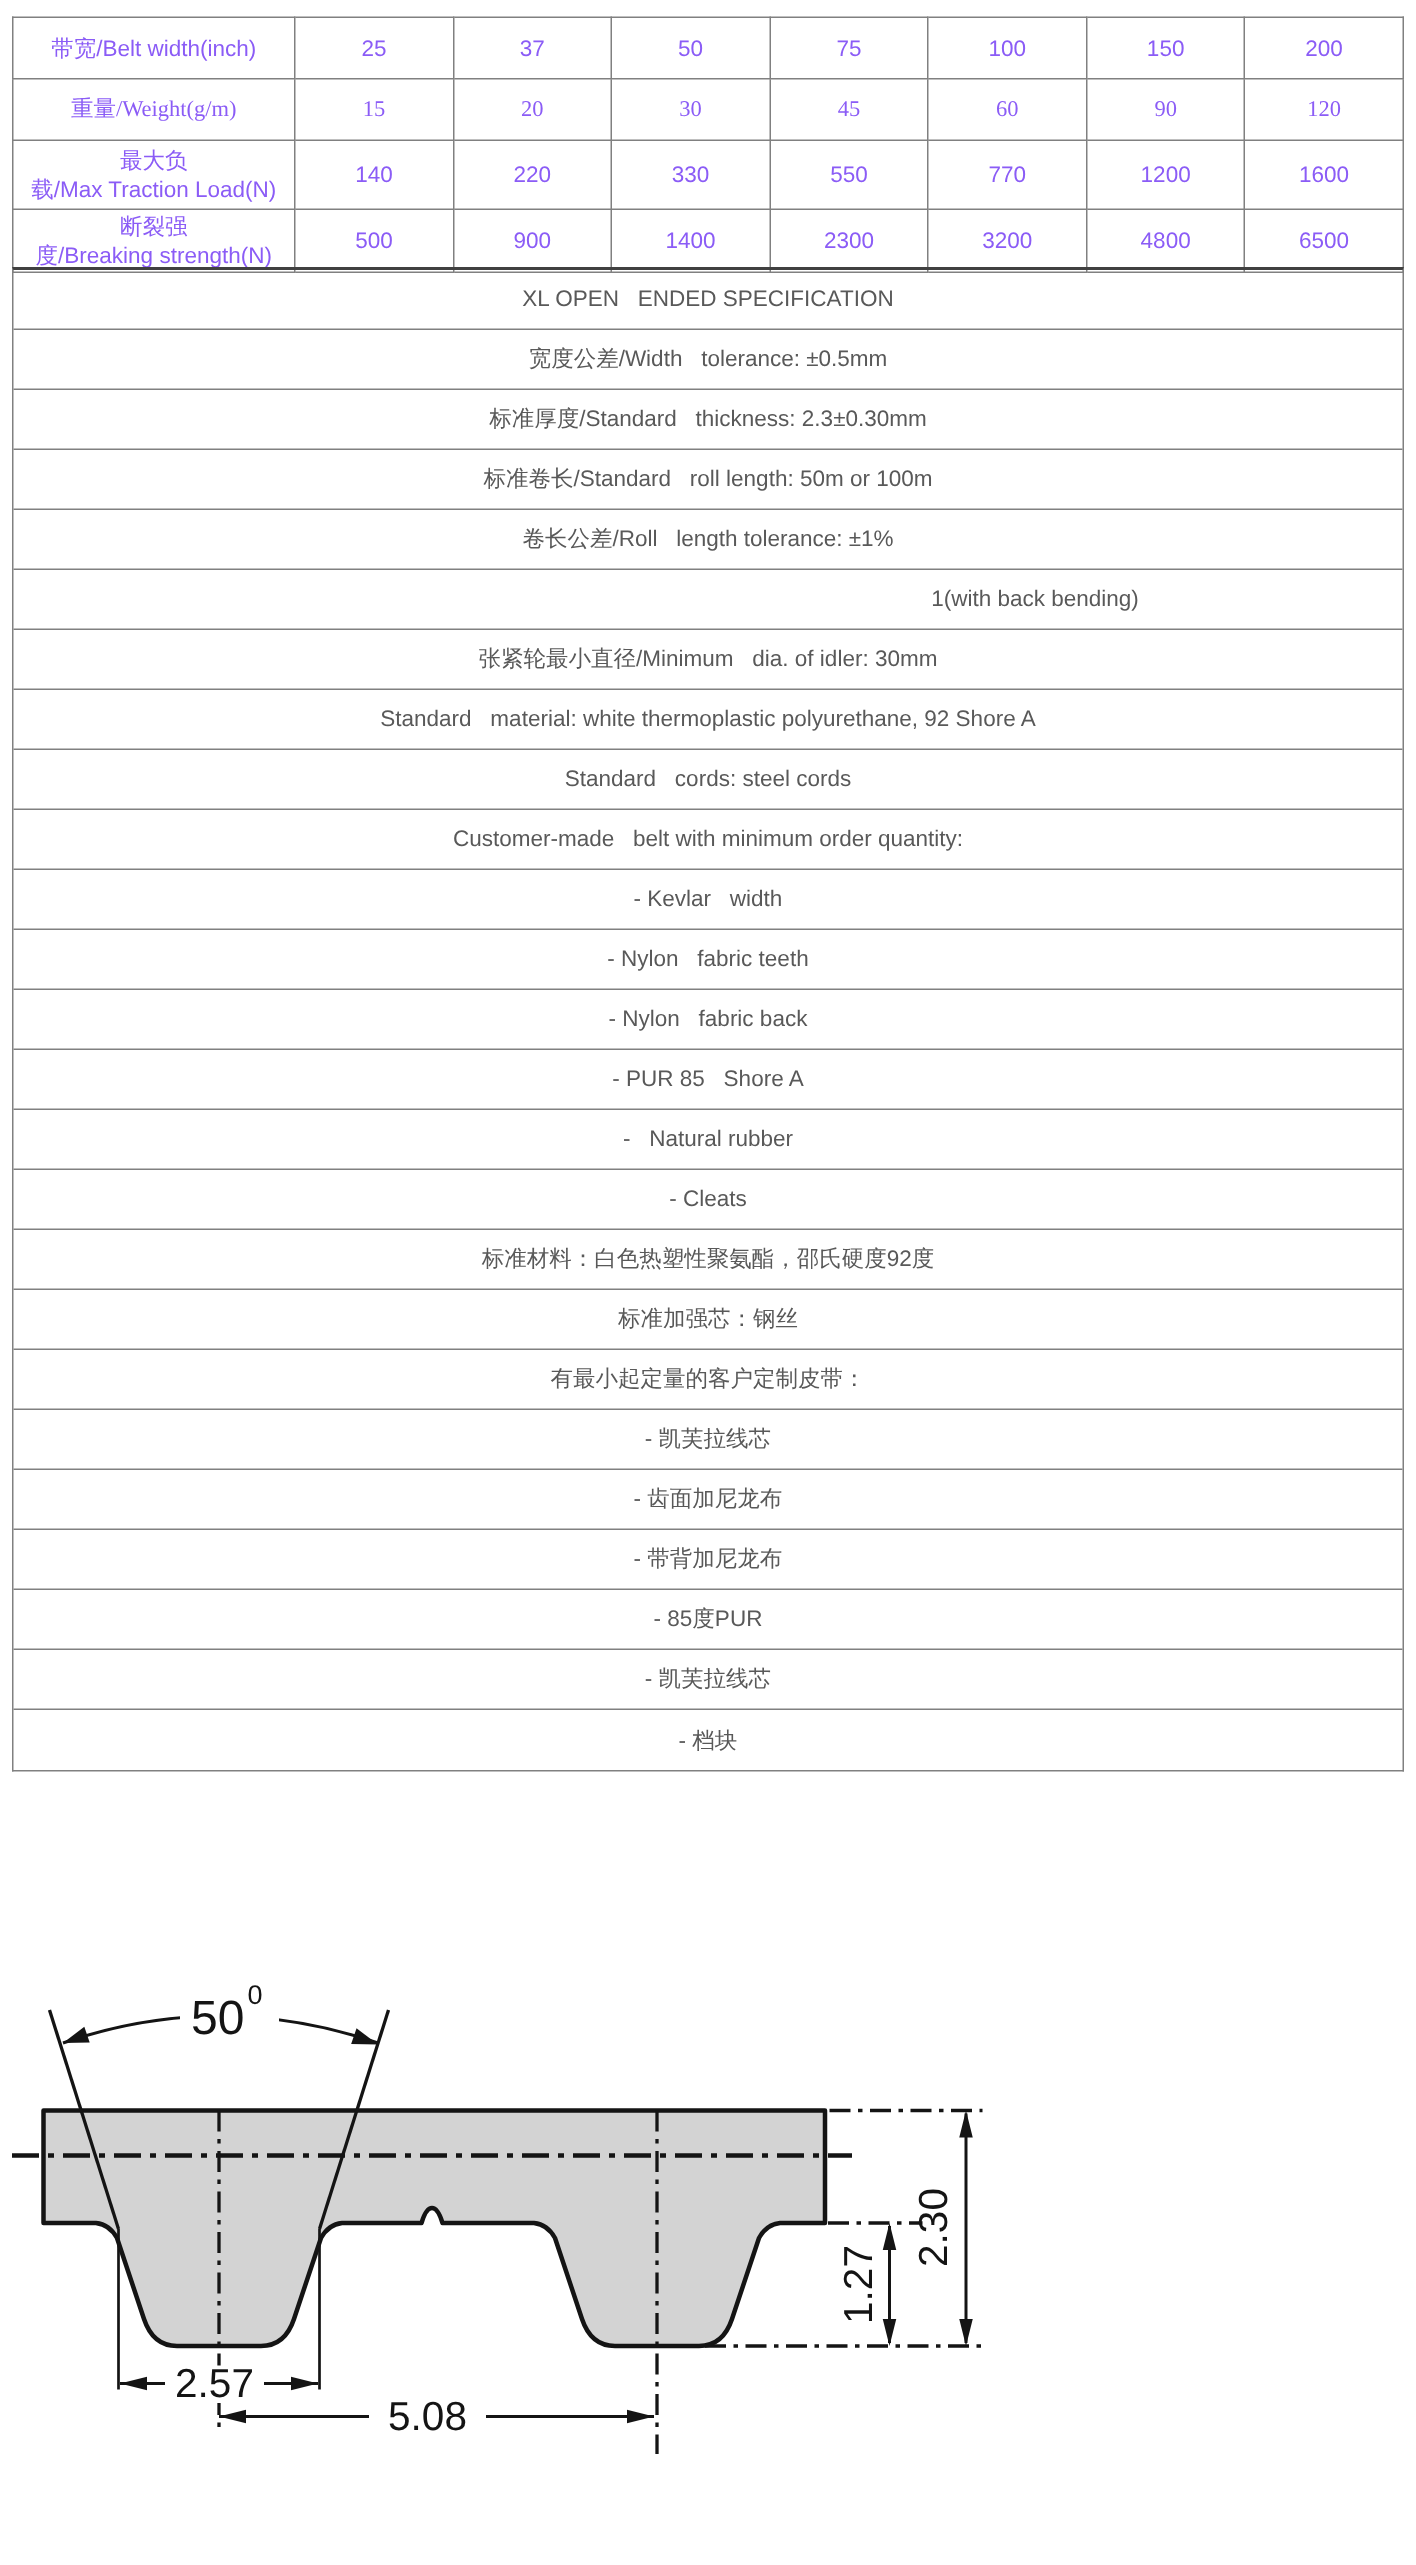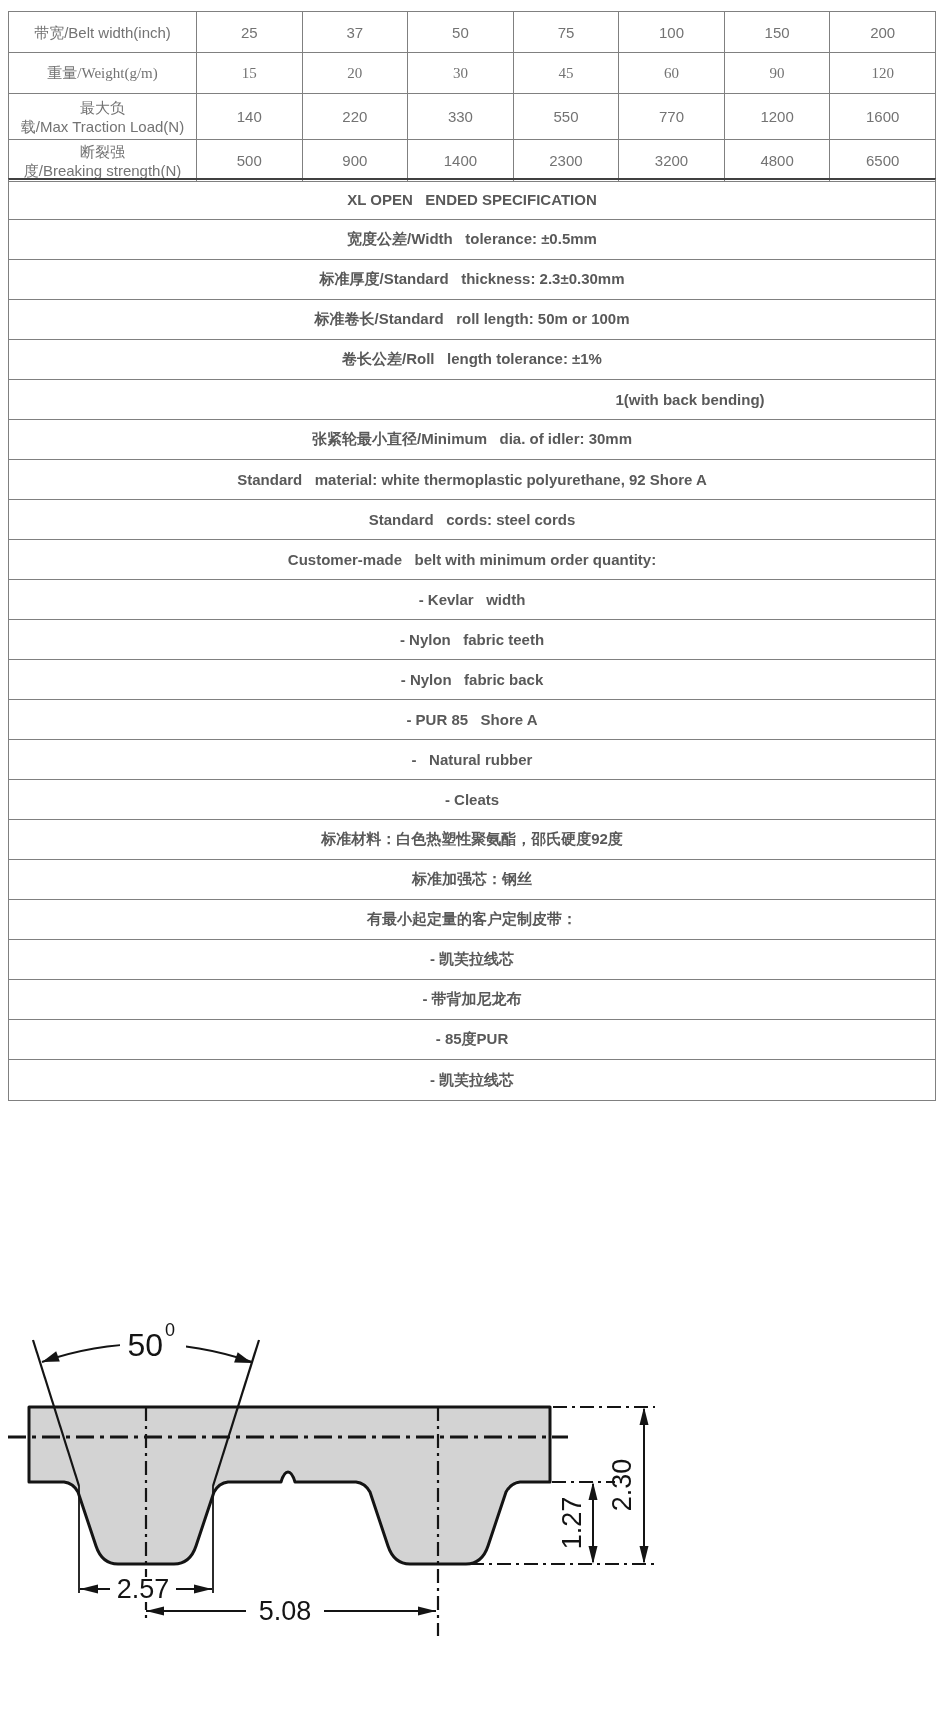--- a/index.html
+++ b/index.html
@@ -8,21 +8,21 @@
     width:944px;height:1710px;
     background:#ffffff;
     font-family:"Liberation Sans","DejaVu Sans",sans-serif;
     color:#595959;
     overflow:hidden;
   }
   
   .belt-table{
     position:absolute;left:8px;top:11px;width:928px;
     border-collapse:collapse;table-layout:fixed;
-    font-size:15px;color:#737373;
+    font-size:15px;color:#8b5cf6;
   }
   .belt-table td{
     border:1px solid #808080;
     text-align:center;vertical-align:middle;
     padding:0 2px;
   }
   .belt-table td.label-cell{
     width:183px;
     white-space:pre-line;
     line-height:19px;
@@ -30,21 +30,21 @@
   .belt-table tr:nth-child(1) td{height:40px;}
   .belt-table tr:nth-child(2) td{height:40px;font-family:Liberation Serif, serif;}
   .belt-table tr:nth-child(3) td{height:45px;}
   .belt-table tr:nth-child(4) td{height:41px;}
   
   .spec-list{
     position:absolute;left:8px;top:178px;width:928px;
     border:1px solid #808080;
     border-top:2px solid #404040;
     box-sizing:border-box;
-    font-size:15px;color:#595959;font-weight:bold;
+    font-size:15px;color:#595959;
   }
   .spec-row{
     height:40px;
     border-bottom:1px solid #808080;
     display:flex;align-items:center;justify-content:center;
     box-sizing:border-box;
     white-space:pre-wrap;
   }
   .spec-row:last-child{border-bottom:none;}
   .spec-row.offset{padding-left:436px;}
@@ -122,23 +122,25 @@
       <div class="spec-row"><span>- Kevlar   width</span></div>
       <div class="spec-row"><span>- Nylon   fabric teeth</span></div>
       <div class="spec-row"><span>- Nylon   fabric back</span></div>
       <div class="spec-row"><span>- PUR 85   Shore A</span></div>
       <div class="spec-row"><span>-   Natural rubber</span></div>
       <div class="spec-row"><span>- Cleats</span></div>
       <div class="spec-row"><span>标准材料：白色热塑性聚氨酯，邵氏硬度92度</span></div>
       <div class="spec-row"><span>标准加强芯：钢丝</span></div>
       <div class="spec-row"><span>有最小起定量的客户定制皮带：</span></div>
       <div class="spec-row"><span>- 凯芙拉线芯</span></div>
+      <div class="spec-row"><span>- 齿面加尼龙布</span></div>
       <div class="spec-row"><span>- 带背加尼龙布</span></div>
       <div class="spec-row"><span>- 85度PUR</span></div>
       <div class="spec-row"><span>- 凯芙拉线芯</span></div>
+      <div class="spec-row"><span>- 档块</span></div>
     </div>
 
   <div class="diagram">
     <svg width="660" height="480" viewBox="0 0 660 480">
 
       <path d="M 29,177 L 29,252 L 64,252
            Q 73,253 78,262 L 96,316 Q 102,334 118,334 L 174,334 Q 190,334 196,316 L 214,262 Q 219,253 228,252
            L 281,252 Q 284,242 288,242 Q 292,242 295,252
            L 356,252
            Q 365,253 370,262 L 388,316 Q 394,334 410,334 L 466,334 Q 482,334 488,316 L 506,262 Q 511,253 520,252

